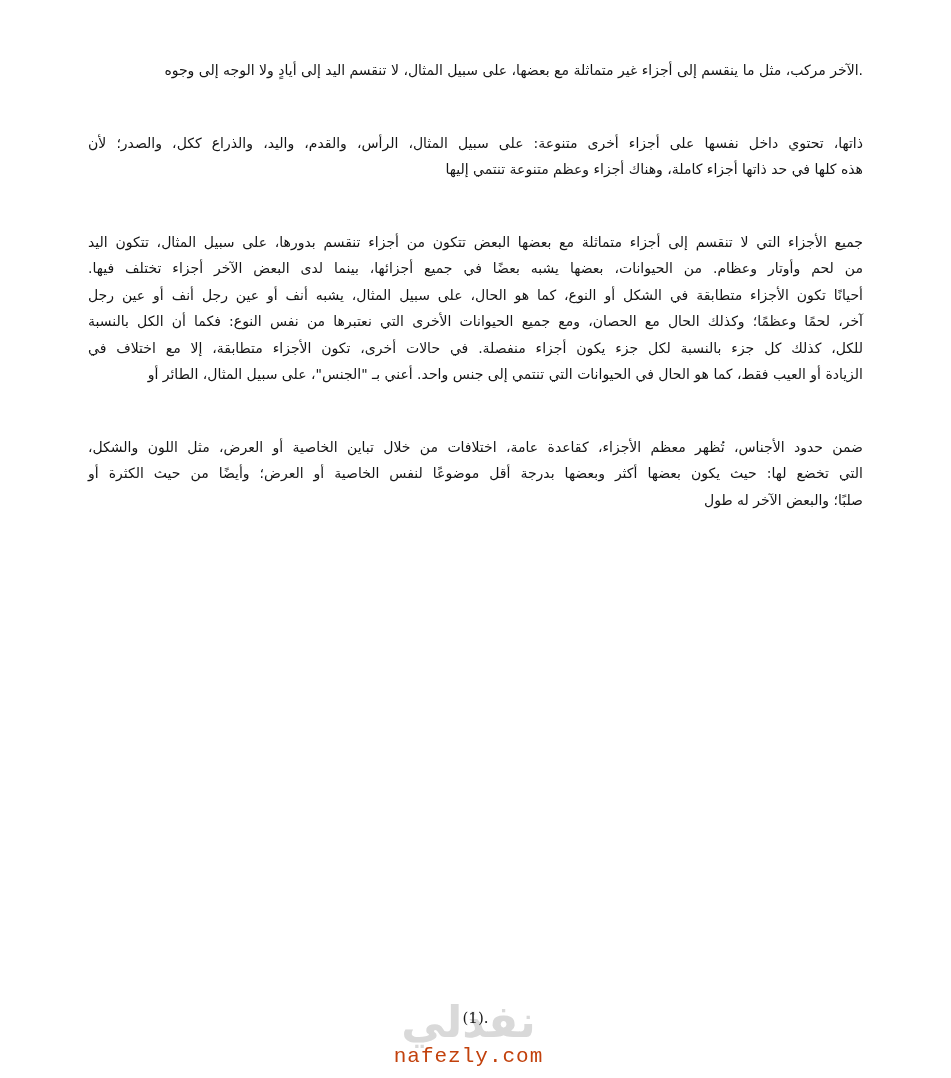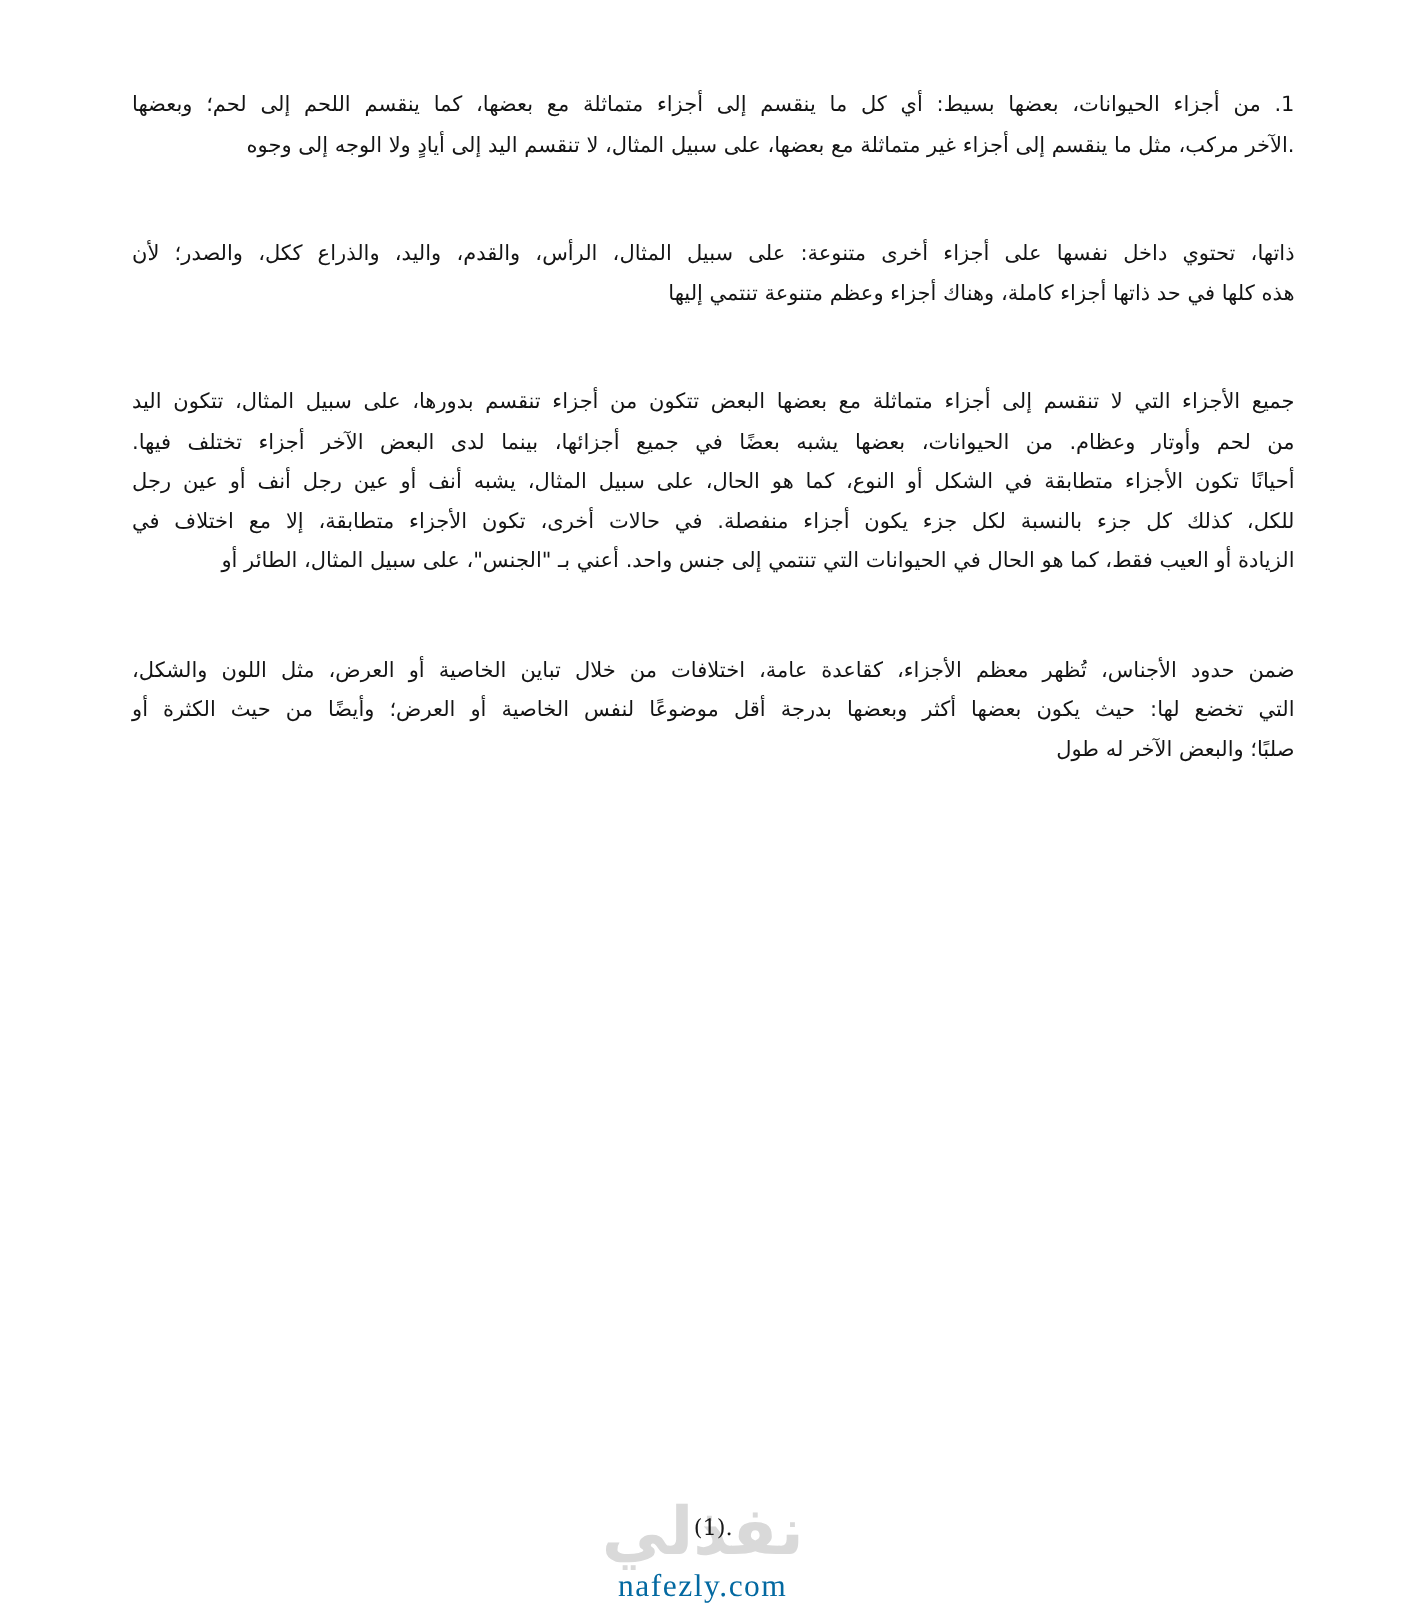--- a/index.html
+++ b/index.html
@@ -54,24 +54,24 @@
   .wm-logo {
     direction: rtl;
     font-size: 44px;
     font-weight: bold;
     color: #d9d9d9;
     line-height: 50px;
     letter-spacing: 2px;
   }
   .wm-site {
     font-size: 21px;
-    color: #0369a1;
+    color: #c2410c;
     letter-spacing: 1px;
     margin-top: -2px;
-    font-family: Liberation Serif, serif;
+    font-family: Liberation Mono, monospace;
   }
   .footer {
     position: absolute;
     top: 1008px;
     left: 0;
     right: 0;
     text-align: center;
     z-index: 3;
   }
   .page-number {
@@ -82,31 +82,31 @@
     color: #1a1a1a;
   }
 </style>
 </head>
 <body>
 
 <div class="page">
 
   <div class="content">
       <div class="para">
-        <div class="line">1. من أجزاء الحيوانات، بعضها بسيط: أي كل ما ينقسم إلى أجزاء متماثلة مع بعضها، كما ينقسم اللحم إلى لحم؛ وبعضها</div>
         <div class="line">.الآخر مركب، مثل ما ينقسم إلى أجزاء غير متماثلة مع بعضها، على سبيل المثال، لا تنقسم اليد إلى أيادٍ ولا الوجه إلى وجوه</div>
       </div>
       <div class="para">
         <div class="line">ذاتها، تحتوي داخل نفسها على أجزاء أخرى متنوعة: على سبيل المثال، الرأس، والقدم، واليد، والذراع ككل، والصدر؛ لأن</div>
         <div class="line">هذه كلها في حد ذاتها أجزاء كاملة، وهناك أجزاء وعظم متنوعة تنتمي إليها</div>
       </div>
       <div class="para">
         <div class="line">جميع الأجزاء التي لا تنقسم إلى أجزاء متماثلة مع بعضها البعض تتكون من أجزاء تنقسم بدورها، على سبيل المثال، تتكون اليد</div>
         <div class="line">من لحم وأوتار وعظام. من الحيوانات، بعضها يشبه بعضًا في جميع أجزائها، بينما لدى البعض الآخر أجزاء تختلف فيها.</div>
         <div class="line">أحيانًا تكون الأجزاء متطابقة في الشكل أو النوع، كما هو الحال، على سبيل المثال، يشبه أنف أو عين رجل أنف أو عين رجل</div>
+        <div class="line">آخر، لحمًا وعظمًا؛ وكذلك الحال مع الحصان، ومع جميع الحيوانات الأخرى التي نعتبرها من نفس النوع: فكما أن الكل بالنسبة</div>
         <div class="line">للكل، كذلك كل جزء بالنسبة لكل جزء يكون أجزاء منفصلة. في حالات أخرى، تكون الأجزاء متطابقة، إلا مع اختلاف في</div>
         <div class="line">الزيادة أو العيب فقط، كما هو الحال في الحيوانات التي تنتمي إلى جنس واحد. أعني بـ "الجنس"، على سبيل المثال، الطائر أو</div>
       </div>
       <div class="para">
         <div class="line">ضمن حدود الأجناس، تُظهر معظم الأجزاء، كقاعدة عامة، اختلافات من خلال تباين الخاصية أو العرض، مثل اللون والشكل،</div>
         <div class="line">التي تخضع لها: حيث يكون بعضها أكثر وبعضها بدرجة أقل موضوعًا لنفس الخاصية أو العرض؛ وأيضًا من حيث الكثرة أو</div>
         <div class="line">صلبًا؛ والبعض الآخر له طول</div>
       </div>
     </div>
 

